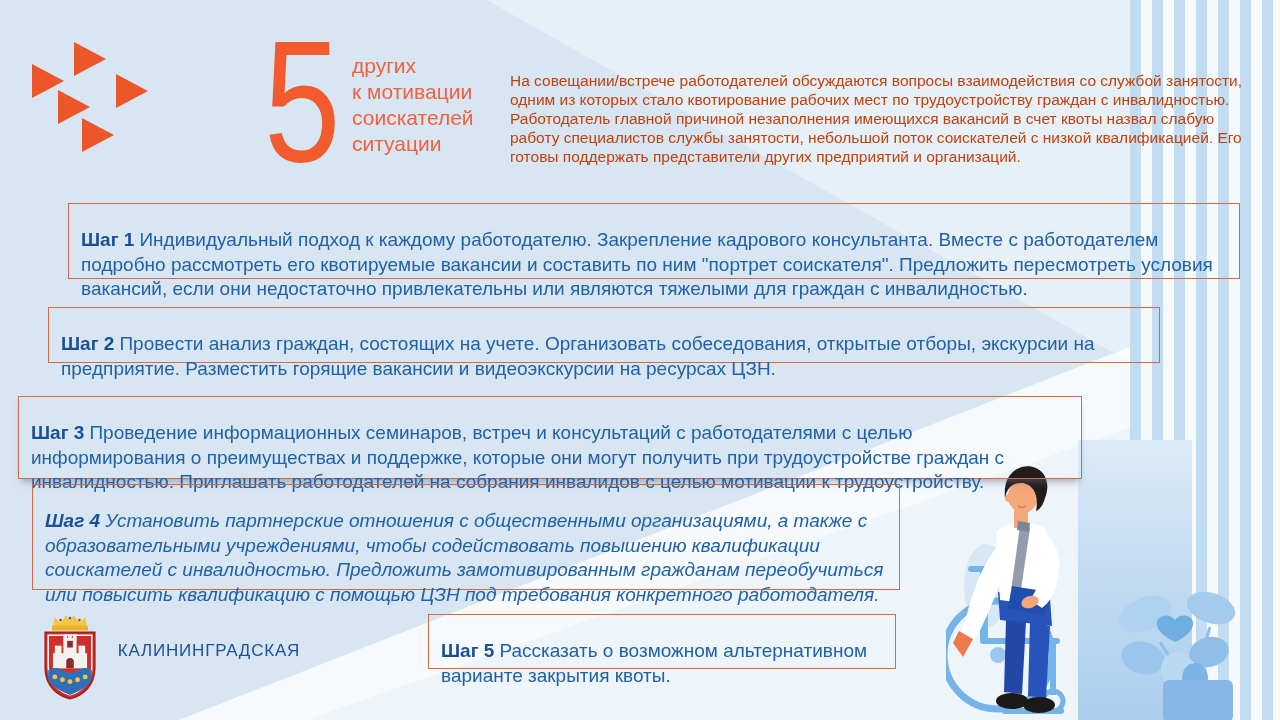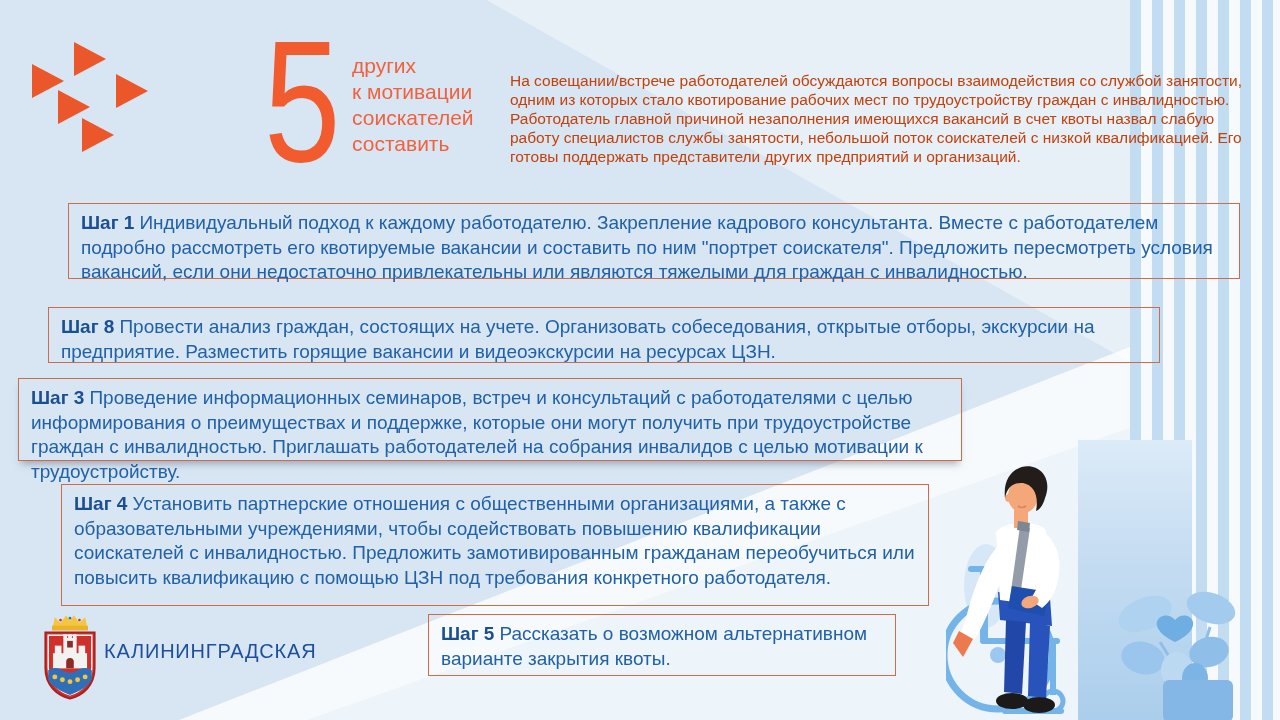--- a/index.html
+++ b/index.html
@@ -34,34 +34,34 @@
     position:absolute;left:352px;top:53px;color:#f2613e;
     font-size:21px;line-height:26px;
   }
   .intro{
     position:absolute;left:510px;top:32px;width:738px;color:#c2410c;
     font-size:15.5px;line-height:19px;margin-top:39px;
   }
   
   .step{
     position:absolute;border:1.5px solid #ce6b4b;color:#2161a8;
-    font-size:19px;line-height:24.5px;padding:7px 12px;box-sizing:border-box;
+    font-size:19px;line-height:24.5px;padding:24px 12px;box-sizing:border-box;
     z-index:5;
   }
   .step .lbl{font-weight:bold;color:#1b4f93;margin-right:5px;}
   .step1{left:68px;top:203px;width:1172px;height:76px;}
   .step2{left:48px;top:307px;width:1112px;height:56px;}
-  .step3{left:18px;top:378px;width:944px;height:83px;box-shadow:0 6px 7px -3px rgba(100,110,130,.5);}
-  .step4{left:61px;top:484px;width:868px;height:122px;}
-  .step5{left:428px;top:614px;width:468px;height:62px;}
+  .step3{left:18px;top:396px;width:1064px;height:83px;box-shadow:0 6px 7px -3px rgba(100,110,130,.5);}
+  .step4{left:32px;top:484px;width:868px;height:106px;font-style:italic;}
+  .step5{left:428px;top:614px;width:468px;height:55px;}
   
   .coa{position:absolute;left:34px;top:612px;}
   .region-text{
     position:absolute;left:104px;top:640px;width:210px;text-align:center;
-    color:#1d4f9c;font-size:20px;line-height:22px;letter-spacing:.8px;
+    color:#1d4f9c;font-size:17px;line-height:22px;letter-spacing:.8px;
   }
   .man{position:absolute;left:946px;top:458px;z-index:4;}
   .plant{position:absolute;left:1115px;top:582px;z-index:3;}
 </style>
 </head>
 <body>
 
 <div class="slide">
 
   <div class="bg-layer bg-tri-top"></div>
@@ -131,32 +131,32 @@
       <polygon points="28,50 60,67 28,84"></polygon>
       <polygon points="52,78 84,95 52,112"></polygon>
     </g>
   </svg>
 
   <div class="big-num">5</div>
   <div class="headline-lines">
     <div>других</div>
     <div>к мотивации</div>
     <div>соискателей</div>
-    <div>составить</div>
+    <div>ситуации</div>
   </div>
 
   <div class="intro">
     <div>На совещании/встрече работодателей обсуждаются вопросы взаимодействия со службой занятости, одним из которых стало квотирование рабочих мест по трудоустройству граждан с инвалидностью. Работодатель главной причиной незаполнения имеющихся вакансий в счет квоты назвал слабую работу специалистов службы занятости, небольшой поток соискателей с низкой квалификацией. Его готовы поддержать представители других предприятий и организаций.</div>
   </div>
 
   <div class="step step1">
     <span class="lbl">Шаг 1</span><span>Индивидуальный подход к каждому работодателю. Закрепление кадрового консультанта. Вместе с работодателем подробно рассмотреть его квотируемые вакансии и составить по ним "портрет соискателя". Предложить пересмотреть условия вакансий, если они недостаточно привлекательны или являются тяжелыми для граждан с инвалидностью.</span>
   </div>
   <div class="step step2">
-    <span class="lbl">Шаг 8</span><span>Провести анализ граждан, состоящих на учете. Организовать собеседования, открытые отборы, экскурсии на предприятие. Разместить горящие вакансии и видеоэкскурсии на ресурсах ЦЗН.</span>
+    <span class="lbl">Шаг 2</span><span>Провести анализ граждан, состоящих на учете. Организовать собеседования, открытые отборы, экскурсии на предприятие. Разместить горящие вакансии и видеоэкскурсии на ресурсах ЦЗН.</span>
   </div>
   <div class="step step3">
     <span class="lbl">Шаг 3</span><span>Проведение информационных семинаров, встреч и консультаций с работодателями с целью информирования о преимуществах и поддержке, которые они могут получить при трудоустройстве граждан с инвалидностью. Приглашать работодателей на собрания инвалидов с целью мотивации к трудоустройству.</span>
   </div>
   <div class="step step4">
     <span class="lbl">Шаг 4</span><span>Установить партнерские отношения с общественными организациями, а также с образовательными учреждениями, чтобы содействовать повышению квалификации соискателей с инвалидностью. Предложить замотивированным гражданам переобучиться или повысить квалификацию с помощью ЦЗН под требования конкретного работодателя.</span>
   </div>
   <div class="step step5">
     <span class="lbl">Шаг 5</span><span>Рассказать о возможном альтернативном варианте закрытия квоты.</span>
   </div>

